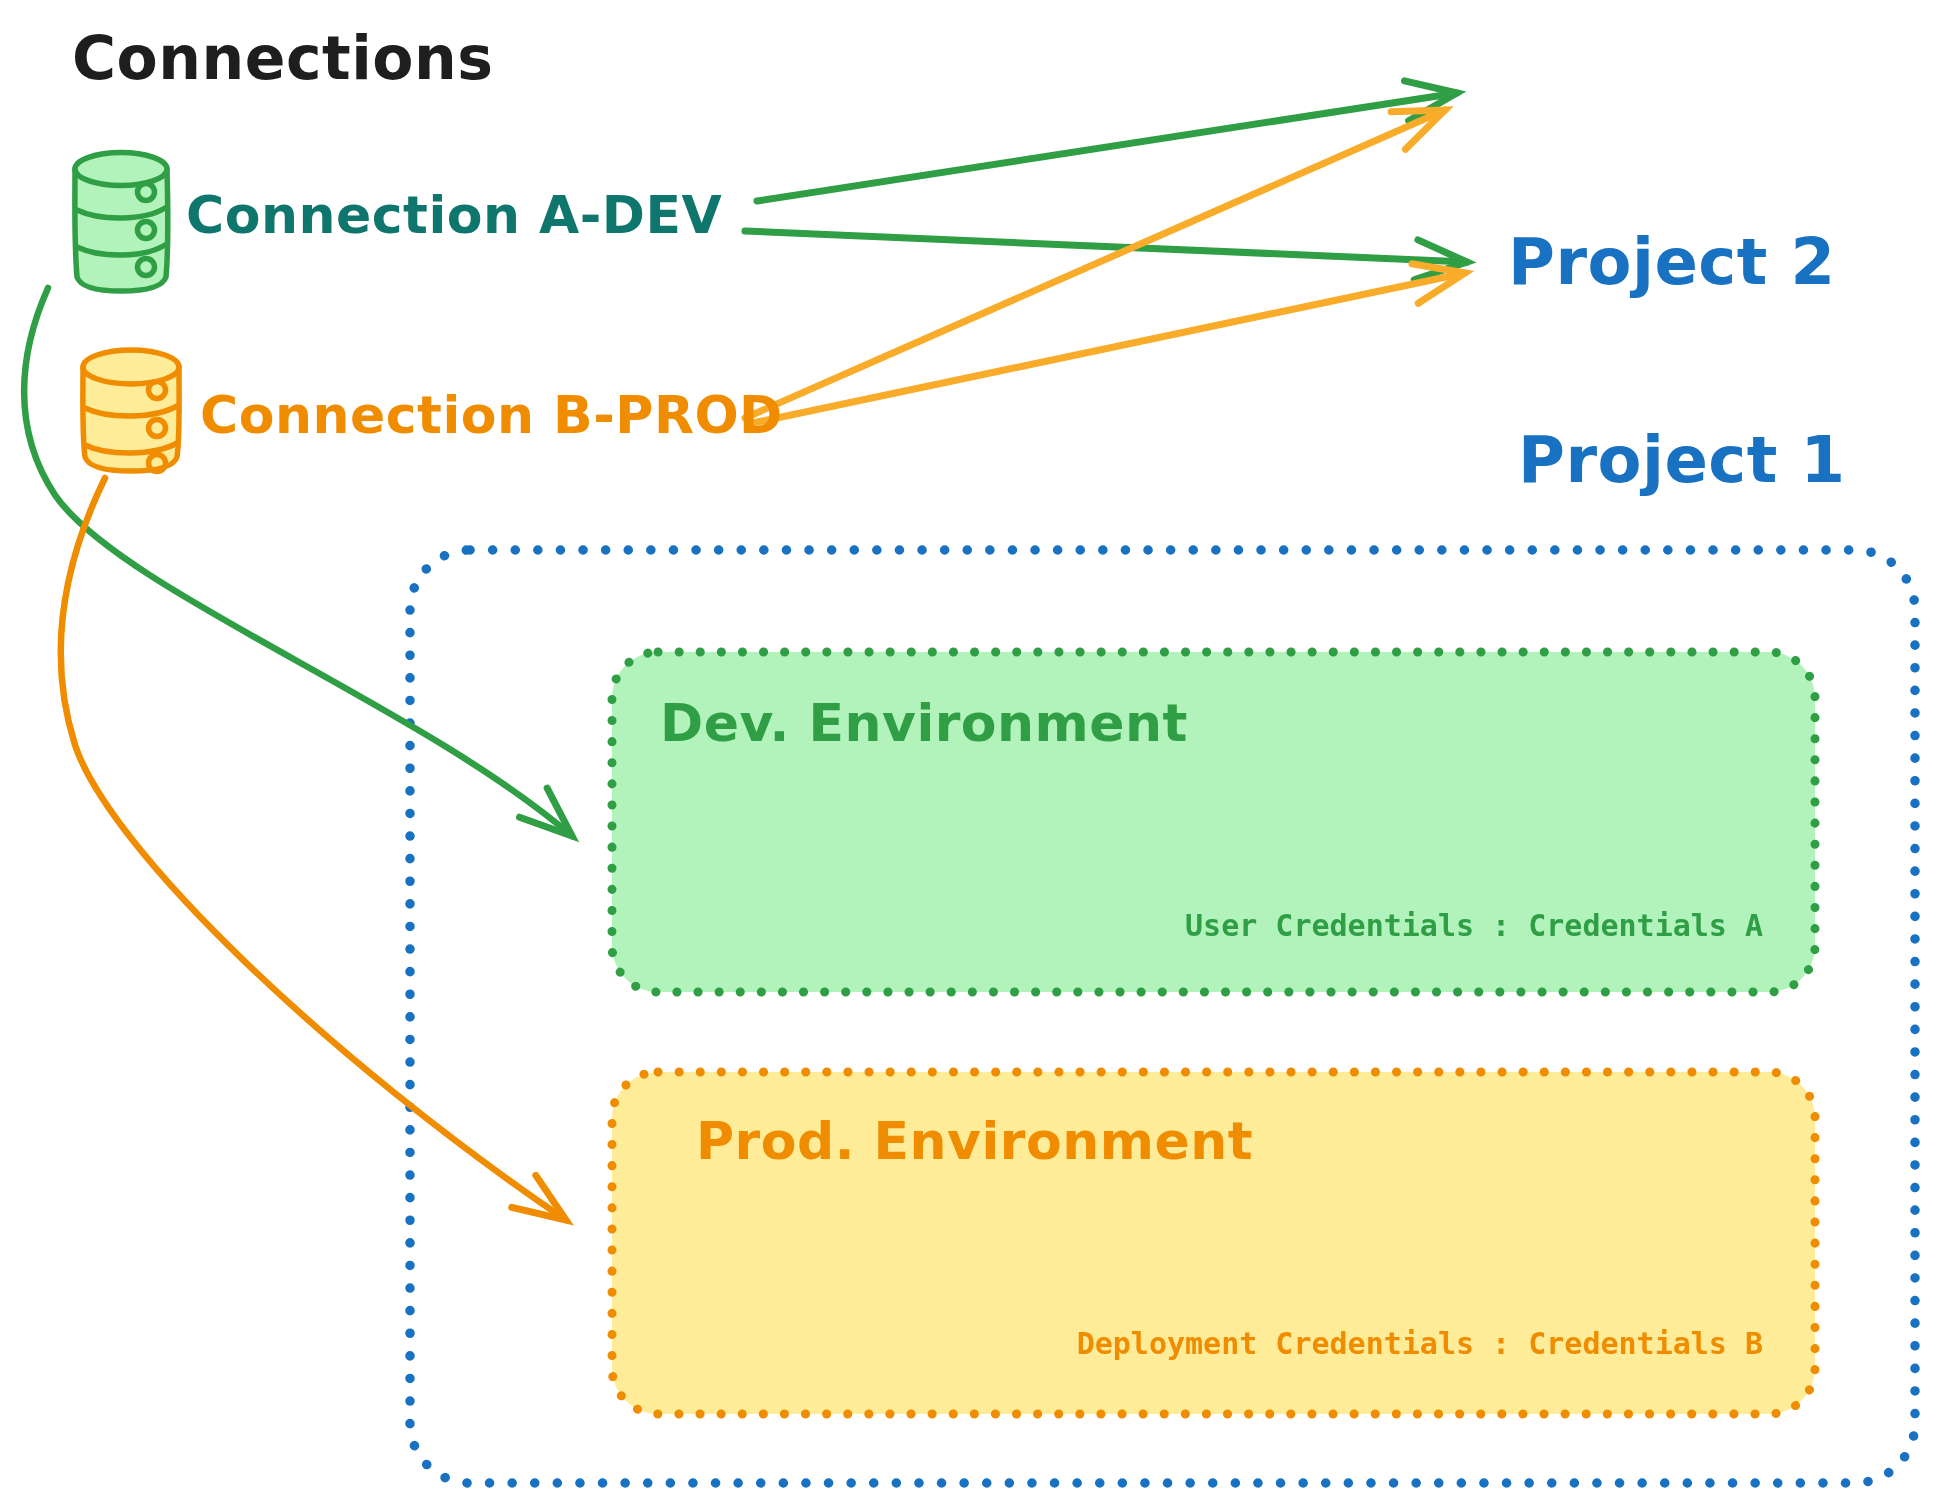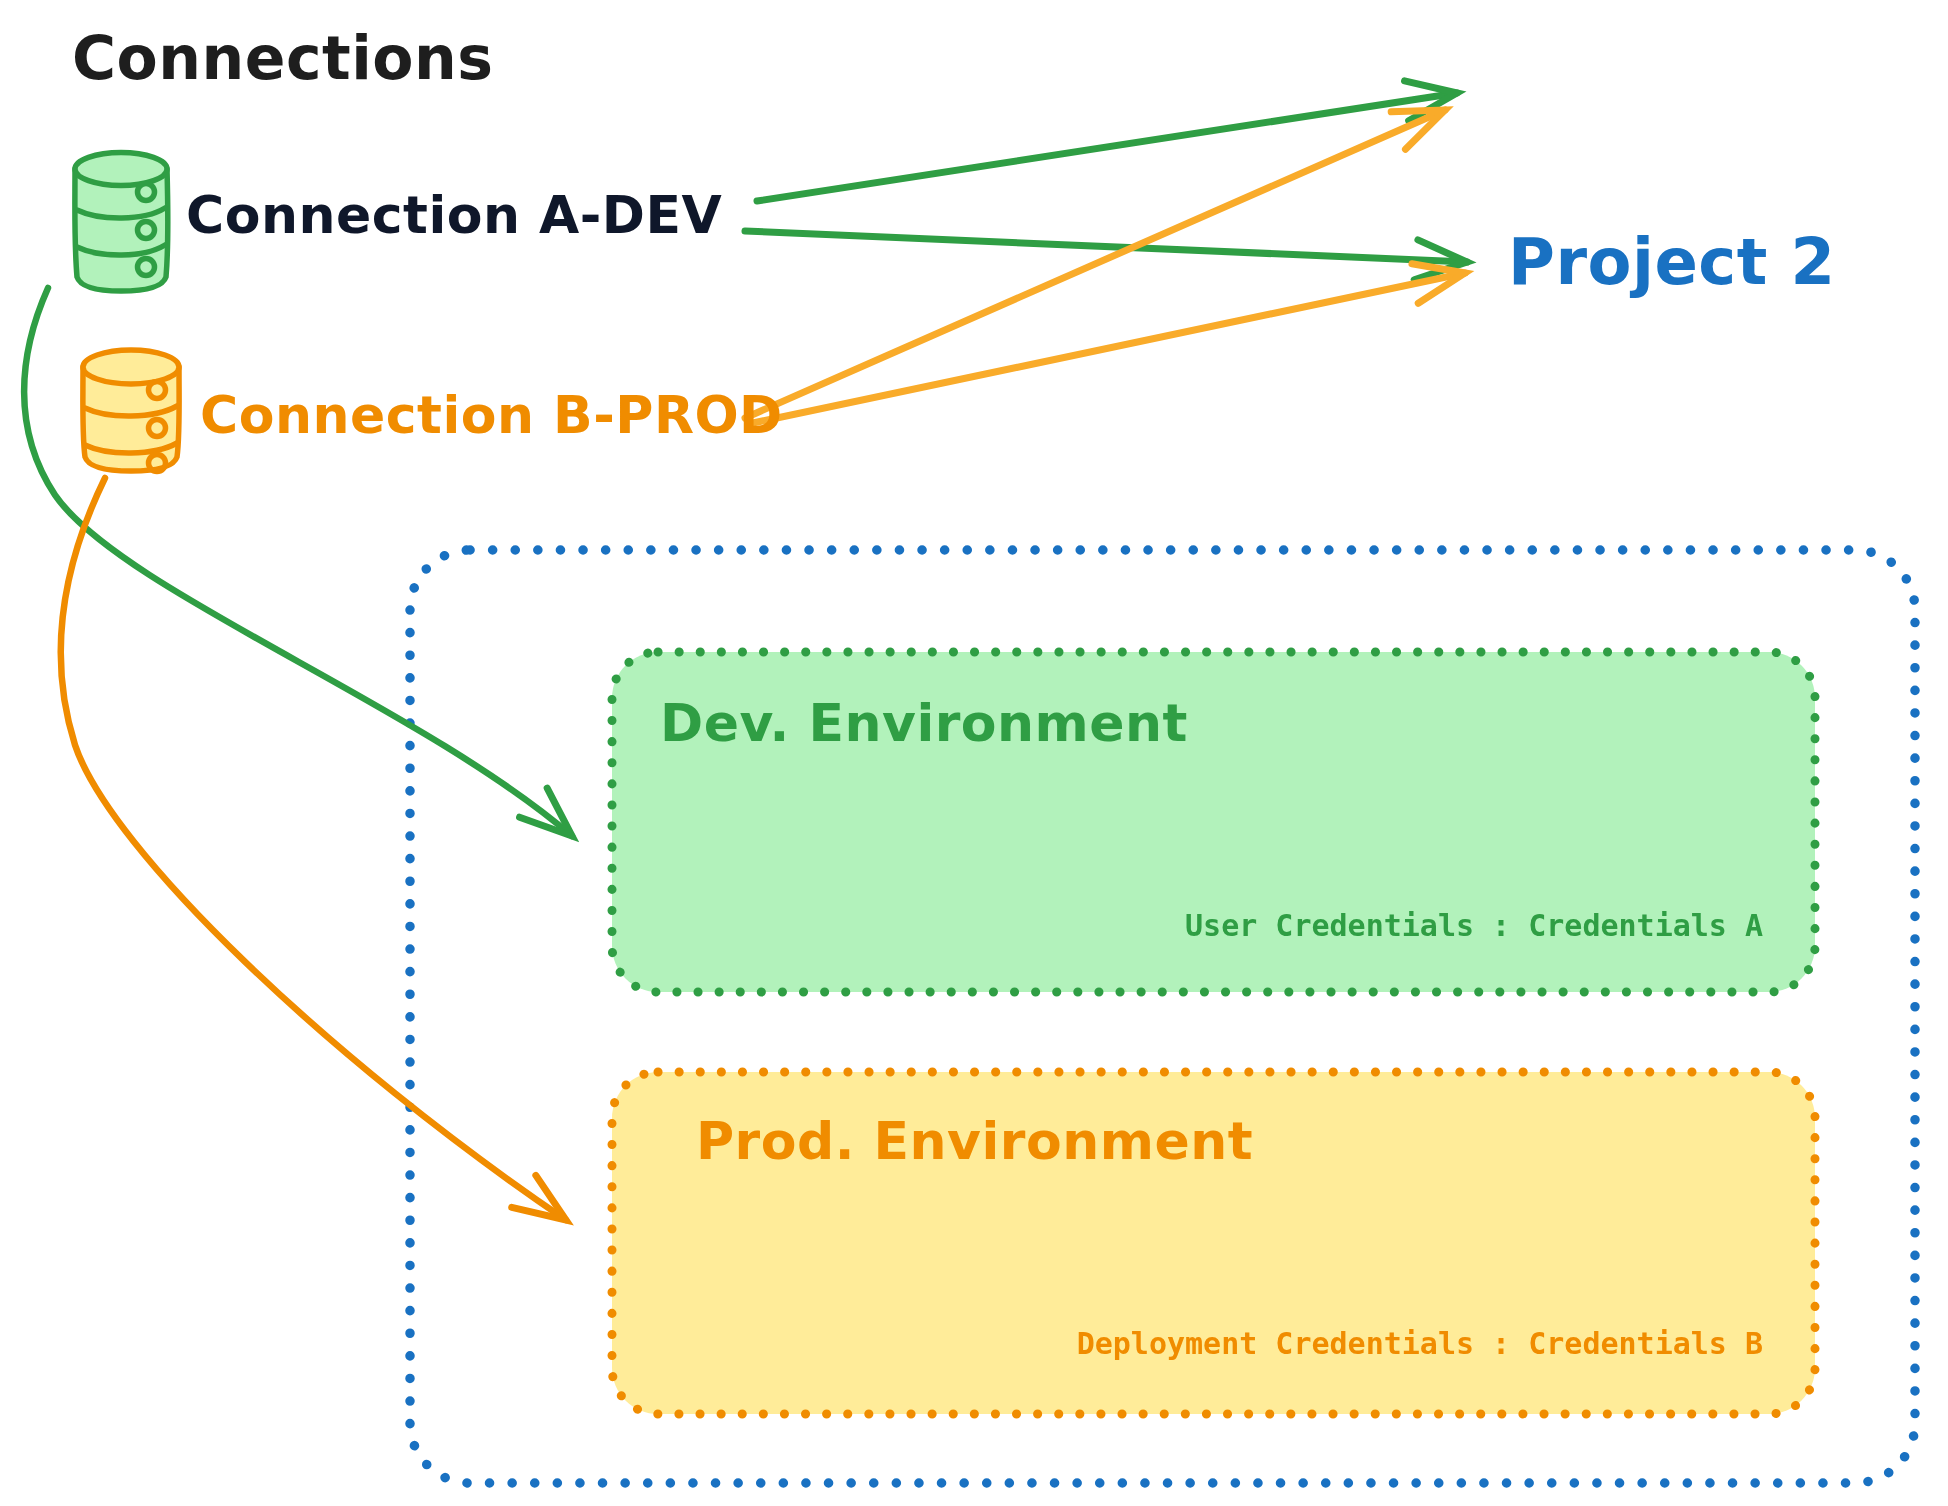--- a/index.html
+++ b/index.html
@@ -17,21 +17,21 @@
     width: 1948px; height: 1506px;
   }
   .label {
     position: absolute;
     white-space: nowrap;
     line-height: 1.2;
     font-weight: 600;
     letter-spacing: 0.5px;
   }
   .title-label      { left: 72px;  top: 22px;  font-size: 60px; color: #1e1e1e; }
-  .conn-a-label     { left: 186px; top: 184px; font-size: 52px; color: #0f172a; }
+  .conn-a-label     { left: 186px; top: 184px; font-size: 52px; color: #0f766e; }
   .conn-b-label     { left: 200px; top: 384px; font-size: 52px; color: #f08c00; }
   .project-label    { color: #1971c2; font-size: 64px; }
   .project-3        { left: 1500px; top: 48px; }
   .project-2        { left: 1508px; top: 224px; }
   .project-1        { left: 1518px; top: 422px; }
   .env-title        { font-size: 52px; }
   .dev-title        { left: 660px; top: 692px;  color: #2f9e44; }
   .prod-title       { left: 696px; top: 1110px; color: #f08c00; }
   .cred-line {
     position: absolute;
@@ -100,20 +100,21 @@
 
   <div class="label title-label">Connections</div>
 
   <div class="label conn-a-label">Connection A-DEV</div>
 
   <div class="label conn-b-label">Connection B-PROD</div>
 
 
   <div class="label project-label project-2">Project 2</div>
 
+  <div class="label project-label project-1">Project 1</div>
 
   <div class="label env-title dev-title">Dev. Environment</div>
 
   <div class="label env-title prod-title">Prod. Environment</div>
 
   <div class="cred-line cred-a">User Credentials : Credentials A</div>
 
   <div class="cred-line cred-b">Deployment Credentials : Credentials B</div>
 
 </div>

